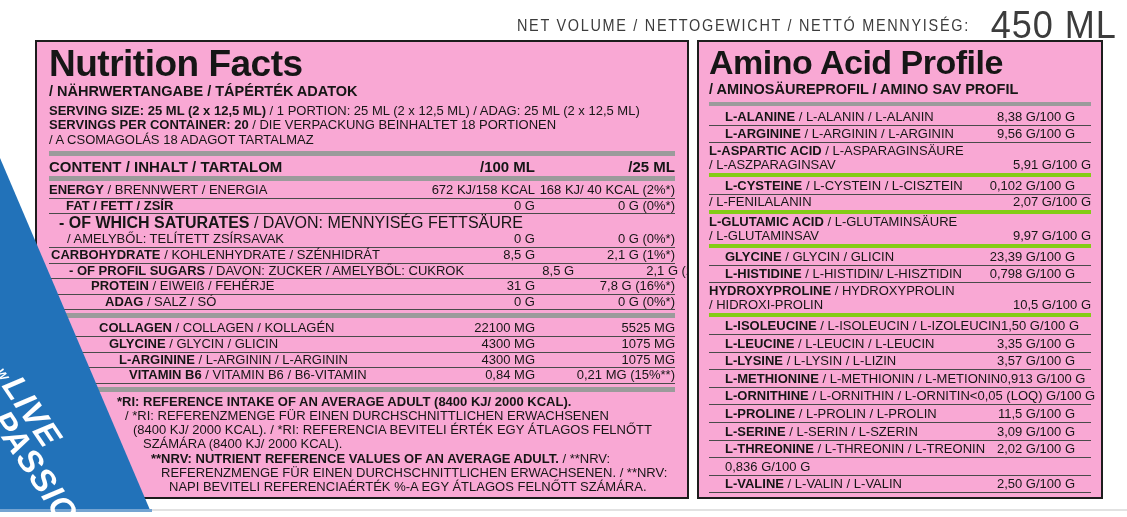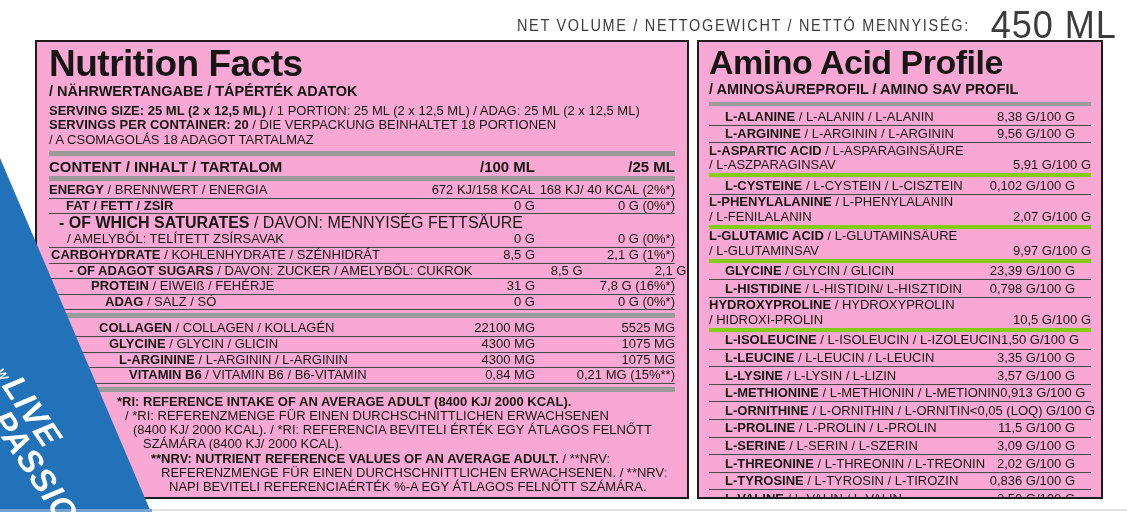--- a/index.html
+++ b/index.html
@@ -103,21 +103,21 @@
           <span class="v100">0 G</span>
           <span class="v25">0 G (0%*)</span>
         </div>
       </div>
       <div class="n-grid n-row">
         <span class="n-lbl" style="padding-left: 2px;"><b>CARBOHYDRATE</b><span> / KOHLENHYDRATE / SZÉNHIDRÁT</span></span>
         <span class="v100">8,5 G</span>
         <span class="v25">2,1 G (1%*)</span>
       </div>
       <div class="n-grid n-row">
-        <span class="n-lbl" style="padding-left: 20px;"><b>- OF ADAGOT SUGARS</b><span> / DAVON: ZUCKER / AMELYBŐL: CUKROK</span></span>
+        <span class="n-lbl" style="padding-left: 20px;"><b>- OF PROFIL SUGARS</b><span> / DAVON: ZUCKER / AMELYBŐL: CUKROK</span></span>
         <span class="v100">8,5 G</span>
         <span class="v25">2,1 G (2%*)</span>
       </div>
       <div class="n-grid n-row">
         <span class="n-lbl" style="padding-left: 42px;"><b>PROTEIN</b><span> / EIWEIß / FEHÉRJE</span></span>
         <span class="v100">31 G</span>
         <span class="v25">7,8 G (16%*)</span>
       </div>
       <div class="n-grid n-row">
         <span class="n-lbl" style="padding-left: 56px;"><b>ADAG</b><span> / SALZ / SÓ</span></span>
@@ -178,21 +178,20 @@
         <div class="a-l2">
           <span>/ L-ASZPARAGINSAV</span>
           <span class="a-val">5,91 G/100 G</span>
         </div>
       </div>
       <div class="a-row">
         <span class="a-lbl"><b>L-CYSTEINE</b><span> / L-CYSTEIN / L-CISZTEIN</span></span>
         <span class="a-val">0,102 G/100 G</span>
       </div>
       <div class="a-row-two">
-        <div class="a-l1"><b>L-PHENYLALANINE</b><span> / L-PHENYLALANIN</span></div>
         <div class="a-l2">
           <span>/ L-FENILALANIN</span>
           <span class="a-val">2,07 G/100 G</span>
         </div>
       </div>
       <div class="a-row-two">
         <div class="a-l1"><b>L-GLUTAMIC ACID</b><span> / L-GLUTAMINSÄURE</span></div>
         <div class="a-l2">
           <span>/ L-GLUTAMINSAV</span>
           <span class="a-val">9,97 G/100 G</span>
@@ -239,21 +238,20 @@
       </div>
       <div class="a-row">
         <span class="a-lbl"><b>L-SERINE</b><span> / L-SERIN / L-SZERIN</span></span>
         <span class="a-val">3,09 G/100 G</span>
       </div>
       <div class="a-row">
         <span class="a-lbl"><b>L-THREONINE</b><span> / L-THREONIN / L-TREONIN</span></span>
         <span class="a-val">2,02 G/100 G</span>
       </div>
       <div class="a-row">
-        <span class="a-lbl"><b>L-TYROSINE</b><span> / L-TYROSIN / L-TIROZIN</span></span>
         <span class="a-val">0,836 G/100 G</span>
       </div>
       <div class="a-row">
         <span class="a-lbl"><b>L-VALINE</b><span> / L-VALIN / L-VALIN</span></span>
         <span class="a-val">2,50 G/100 G</span>
       </div>
     </div>
 </div>
 
 <div class="triangle"></div>

